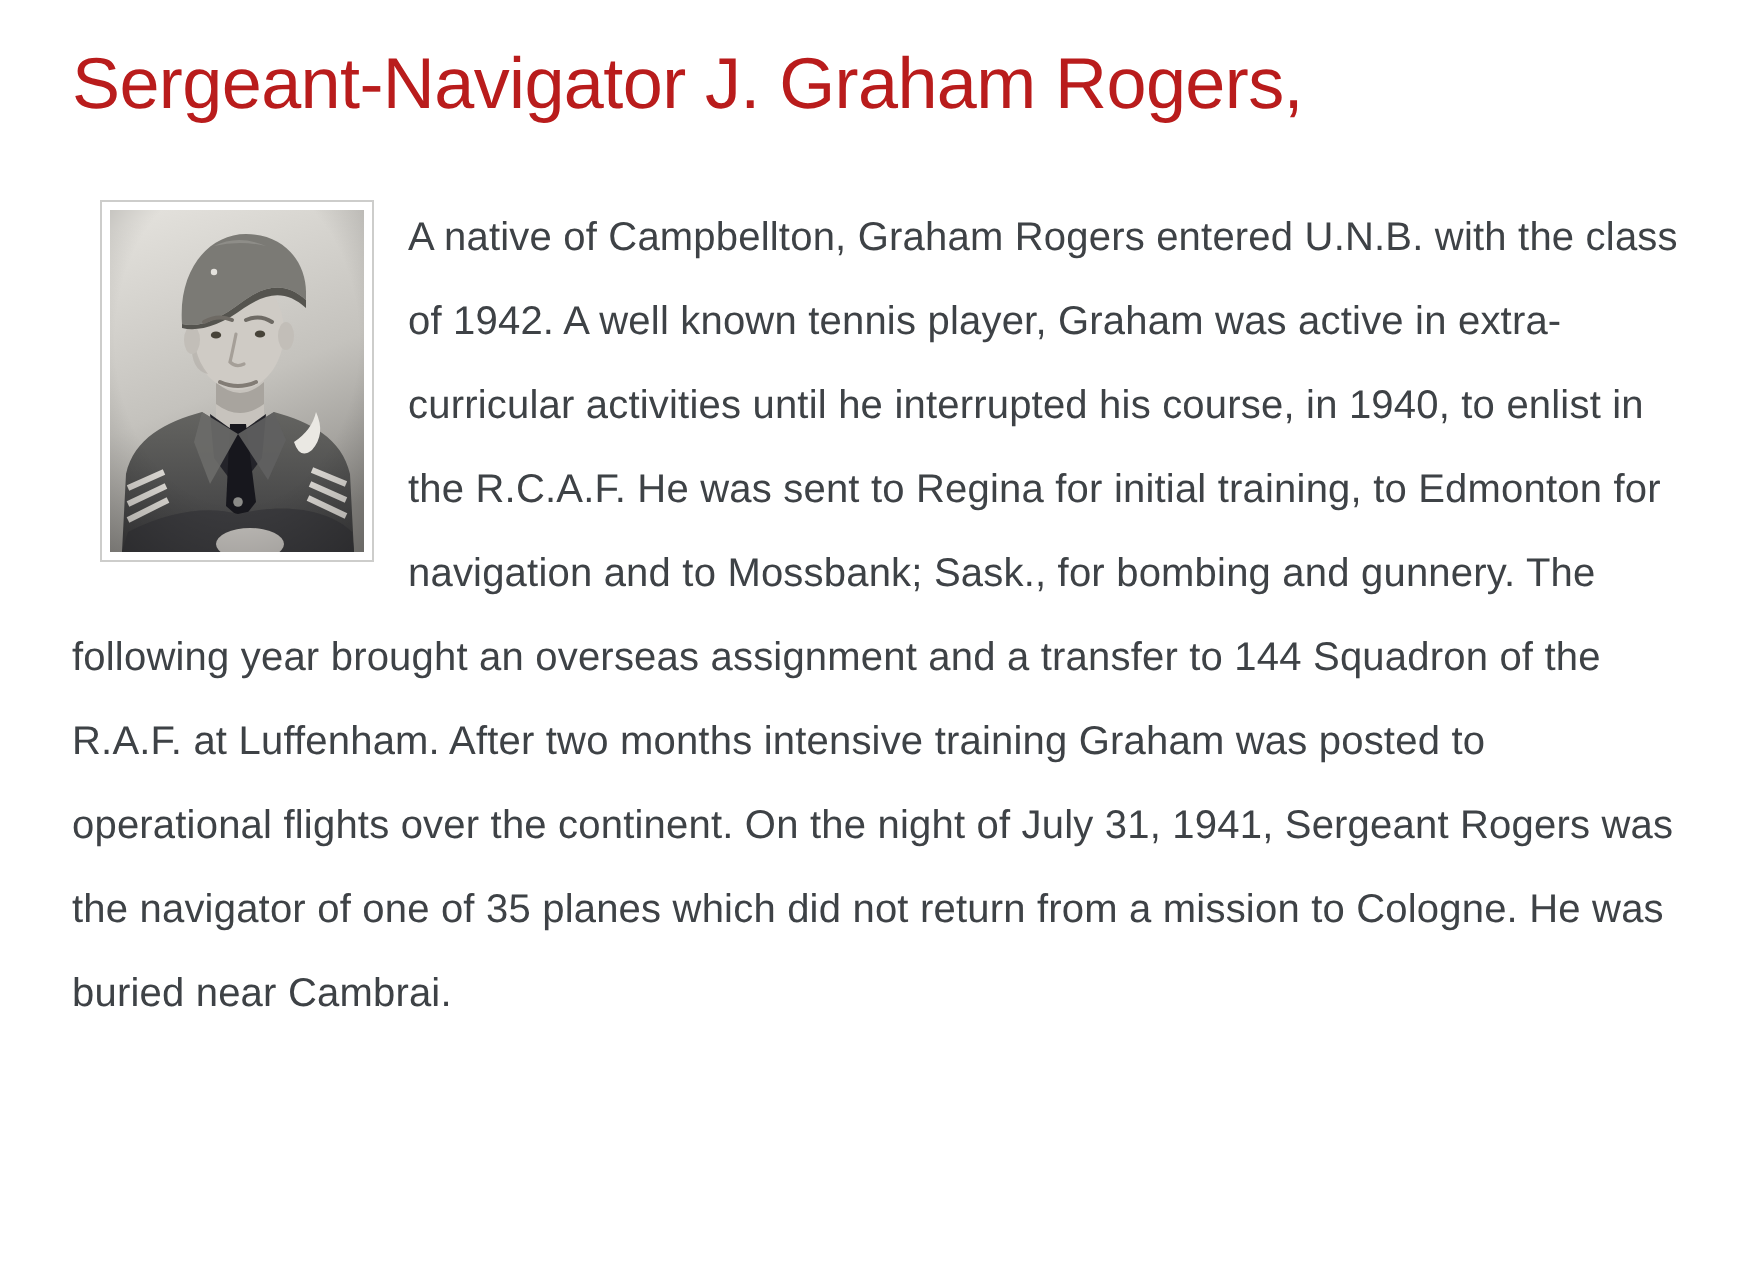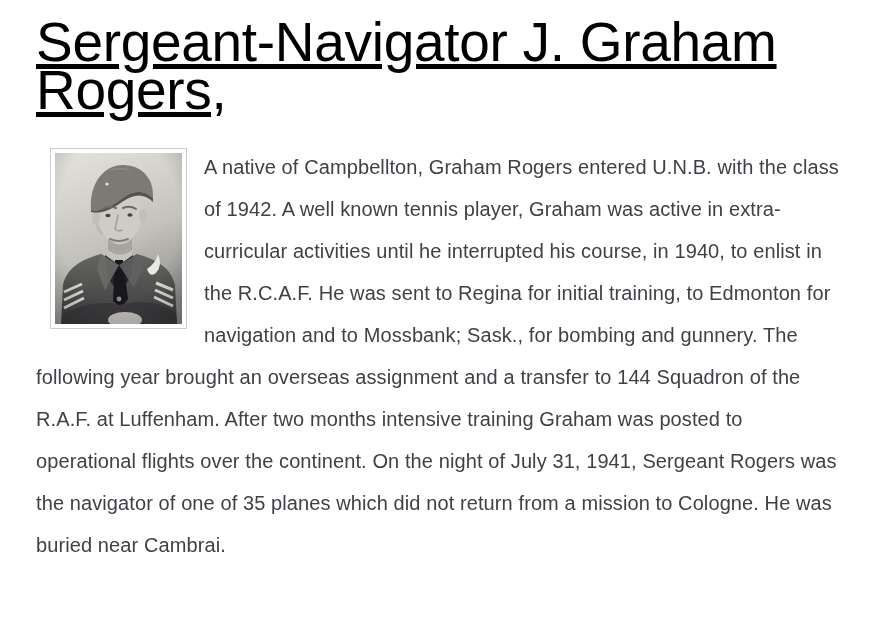--- a/index.html
+++ b/index.html
@@ -13,26 +13,25 @@
     height: 636px;
     overflow: hidden;
     font-family: "Liberation Sans", sans-serif;
     color: #3e4246;
   }
   .page {
     padding: 18px 34px 0 36px;
   }
   h1.page-title {
     margin: 0 0 32px 0;
-    font-size: 55px;
+    font-size: 36px;
     line-height: 48px;
     font-weight: 300;
     letter-spacing: -0.3px;
-    color: #000000;
-    text-decoration: underline;
+    color: #b91c1c;
   }
   .bio {
     font-size: 20px;
     line-height: 42px;
     letter-spacing: 0.1px;
   }
   .bio p { margin: 0; }
   figure.portrait {
     float: left;
     margin: 2px 17px 20px 14px;

